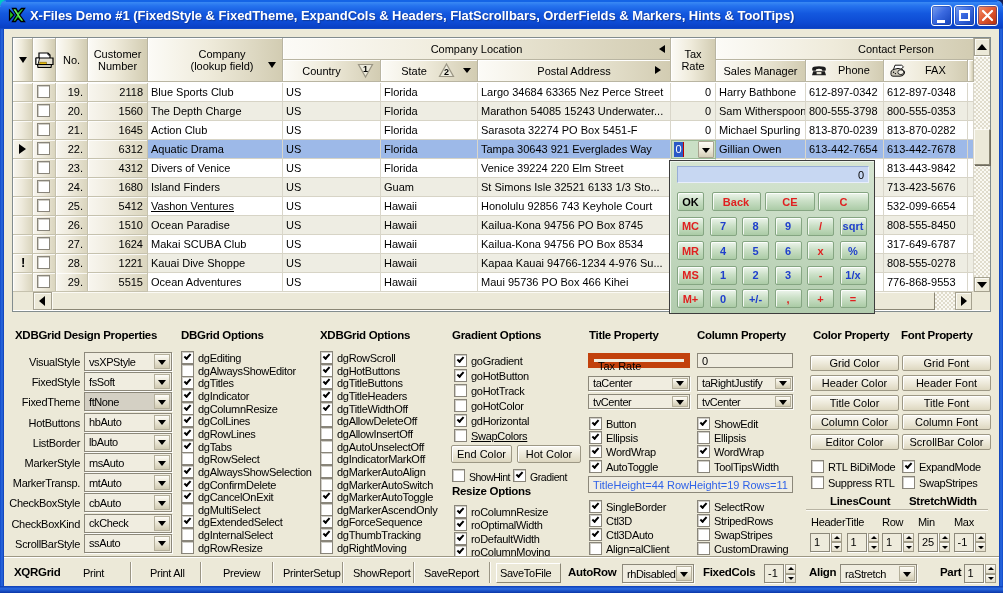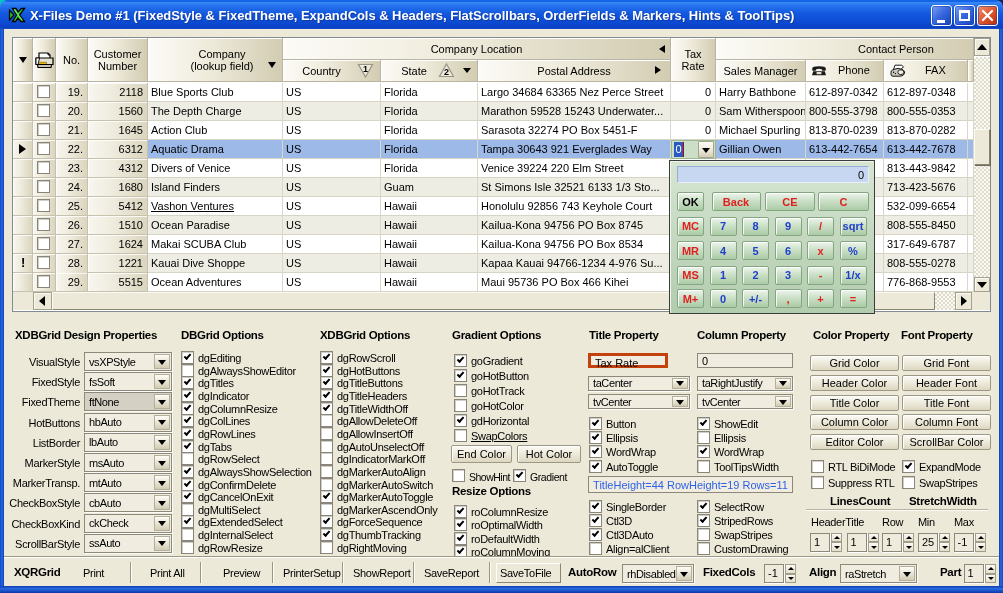--- a/index.html
+++ b/index.html
@@ -138,21 +138,21 @@
 <div class="dc" style="left:968px;top:83px;width:6px;height:19px;background:#fff;"></div>
 <div class="fc" style="left:13px;top:102px;width:20px;height:19px;"></div>
 <div class="fc" style="left:33px;top:102px;width:23px;height:19px;">
     <div class="cb" style="left:4px;top:2px;"></div>
   </div>
 <div class="fc num" style="left:56px;top:102px;width:32px;height:19px;padding-top:3px;">20.</div>
 <div class="fc num" style="left:88px;top:102px;width:60px;height:19px;padding-top:3px;">1560</div>
 <div class="dc" style="left:148px;top:102px;width:135px;height:19px;background:#eeede3;">The Depth Charge</div>
 <div class="dc" style="left:283px;top:102px;width:98px;height:19px;background:#eeede3;">US</div>
 <div class="dc" style="left:381px;top:102px;width:97px;height:19px;background:#eeede3;">Florida</div>
-<div class="dc" style="left:478px;top:102px;width:193px;height:19px;background:#eeede3;">Marathon 59528 15243 Underwater...</div>
+<div class="dc" style="left:478px;top:102px;width:193px;height:19px;background:#eeede3;">Marathon 54085 15243 Underwater...</div>
 <div class="dc num" style="left:671px;top:102px;width:45px;height:19px;background:#eeede3;">0</div>
 <div class="dc" style="left:716px;top:102px;width:90px;height:19px;background:#eeede3;">Sam Witherspoon</div>
 <div class="dc" style="left:806px;top:102px;width:78px;height:19px;background:#eeede3;">800-555-3798</div>
 <div class="dc" style="left:884px;top:102px;width:84px;height:19px;background:#eeede3;">800-555-0353</div>
 <div class="dc" style="left:968px;top:102px;width:6px;height:19px;background:#eeede3;"></div>
 <div class="fc" style="left:13px;top:121px;width:20px;height:19px;"></div>
 <div class="fc" style="left:33px;top:121px;width:23px;height:19px;">
     <div class="cb" style="left:4px;top:2px;"></div>
   </div>
 <div class="fc num" style="left:56px;top:121px;width:32px;height:19px;padding-top:3px;">21.</div>
@@ -541,21 +541,21 @@
   </div>
 <div class="lbl" style="left:471px;top:519.3px;">roOptimalWidth</div>
 <div class="cb" style="left:454px;top:531.6px;width:13px;height:13px;">
     <div class="ck"></div>
   </div>
 <div class="lbl" style="left:471px;top:532.6px;">roDefaultWidth</div>
 <div class="cb" style="left:454px;top:544.9px;width:13px;height:13px;">
     <div class="ck"></div>
   </div>
 <div class="lbl" style="left:471px;top:545.9px;">roColumnMoving</div>
-<div class="a" style="left:588px;top:353px;width:80px;height:15px;background:#f0ede0;border:3px solid #c2410c;padding:1px 0 0 4px;">Tax Rate</div>
+<div class="a" style="left:588px;top:353px;width:102px;height:15px;background:#f0ede0;border:6px solid #c2410c;padding:1px 0 0 4px;">Tax Rate</div>
 <div class="combo" style="left:588px;top:375.5px;width:102px;height:15px;background:#f0ede0;">
     <div class="tx">taCenter</div>
     <div class="cbtn"></div>
   </div>
 <div class="combo" style="left:588px;top:394px;width:102px;height:15px;background:#f0ede0;">
     <div class="tx">tvCenter</div>
     <div class="cbtn"></div>
   </div>
 <div class="cb" style="left:589px;top:417.0px;width:13px;height:13px;">
     <div class="ck"></div>

